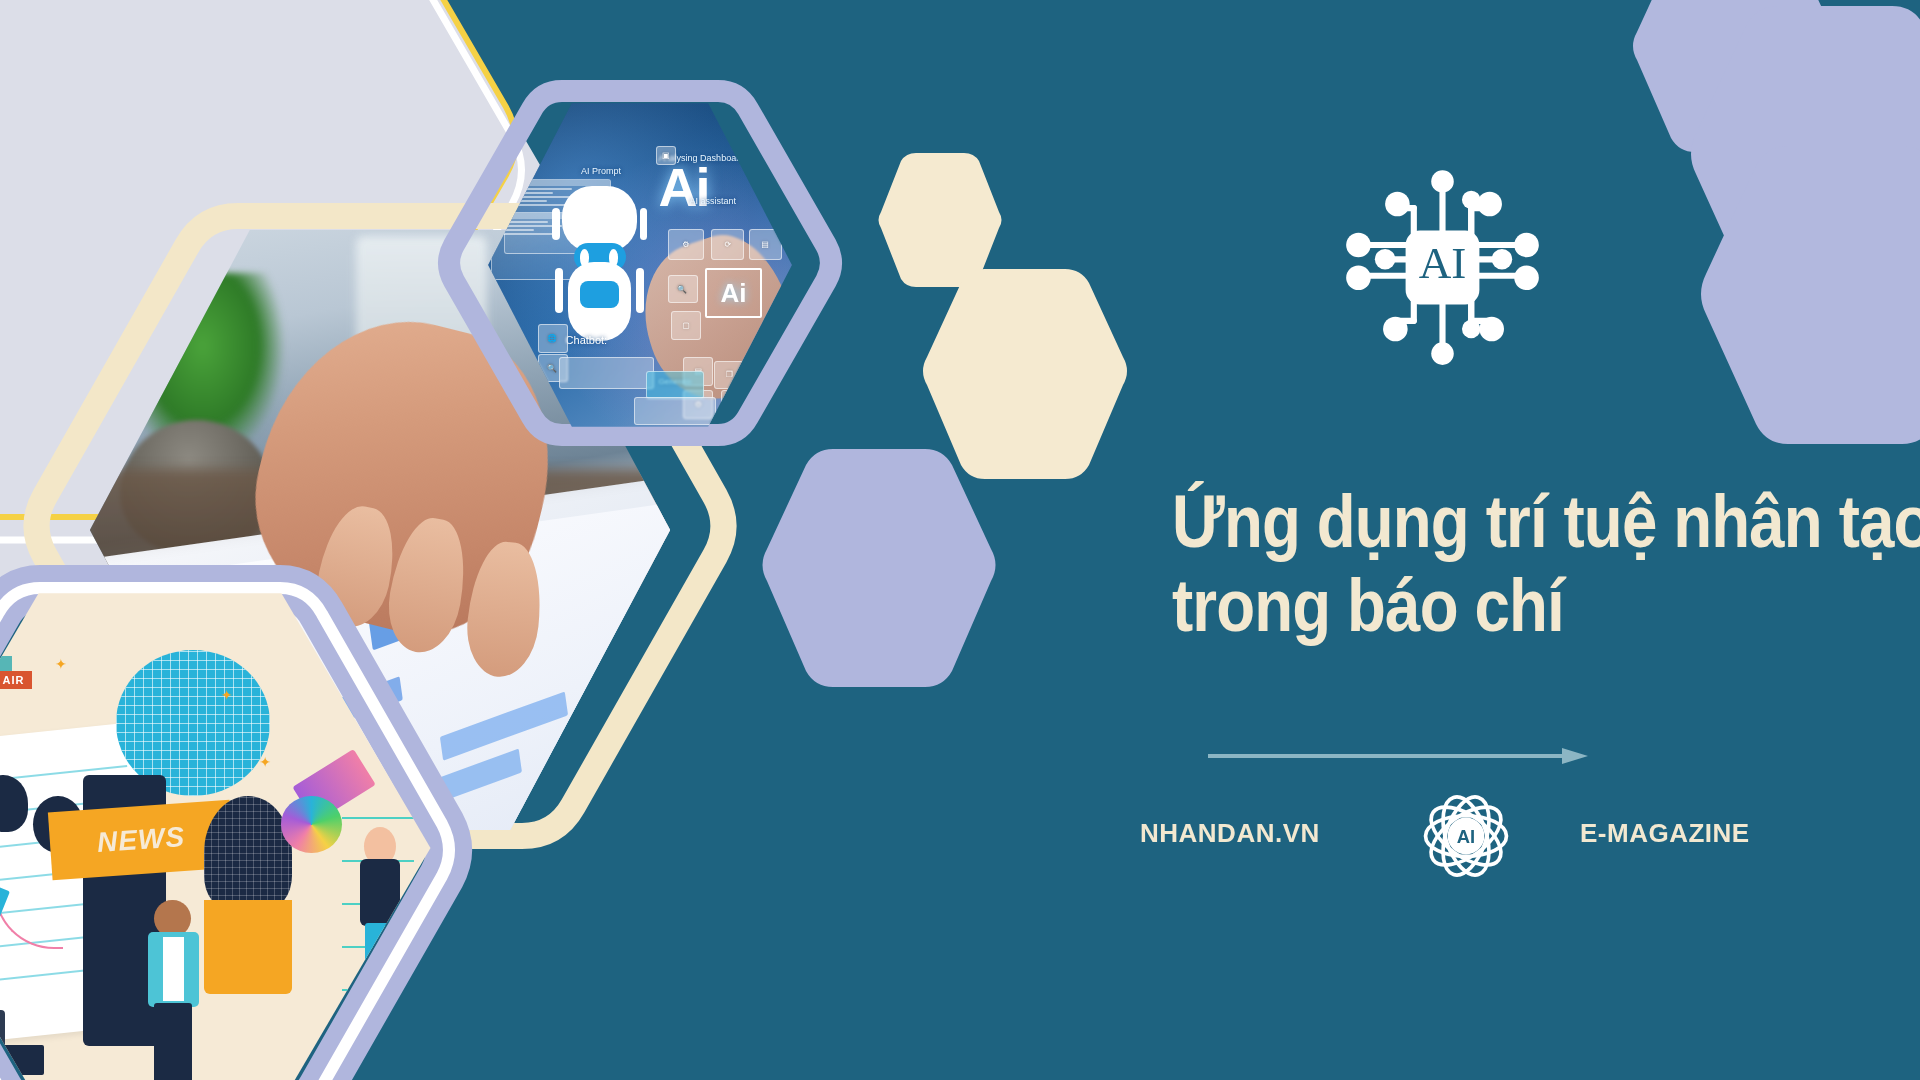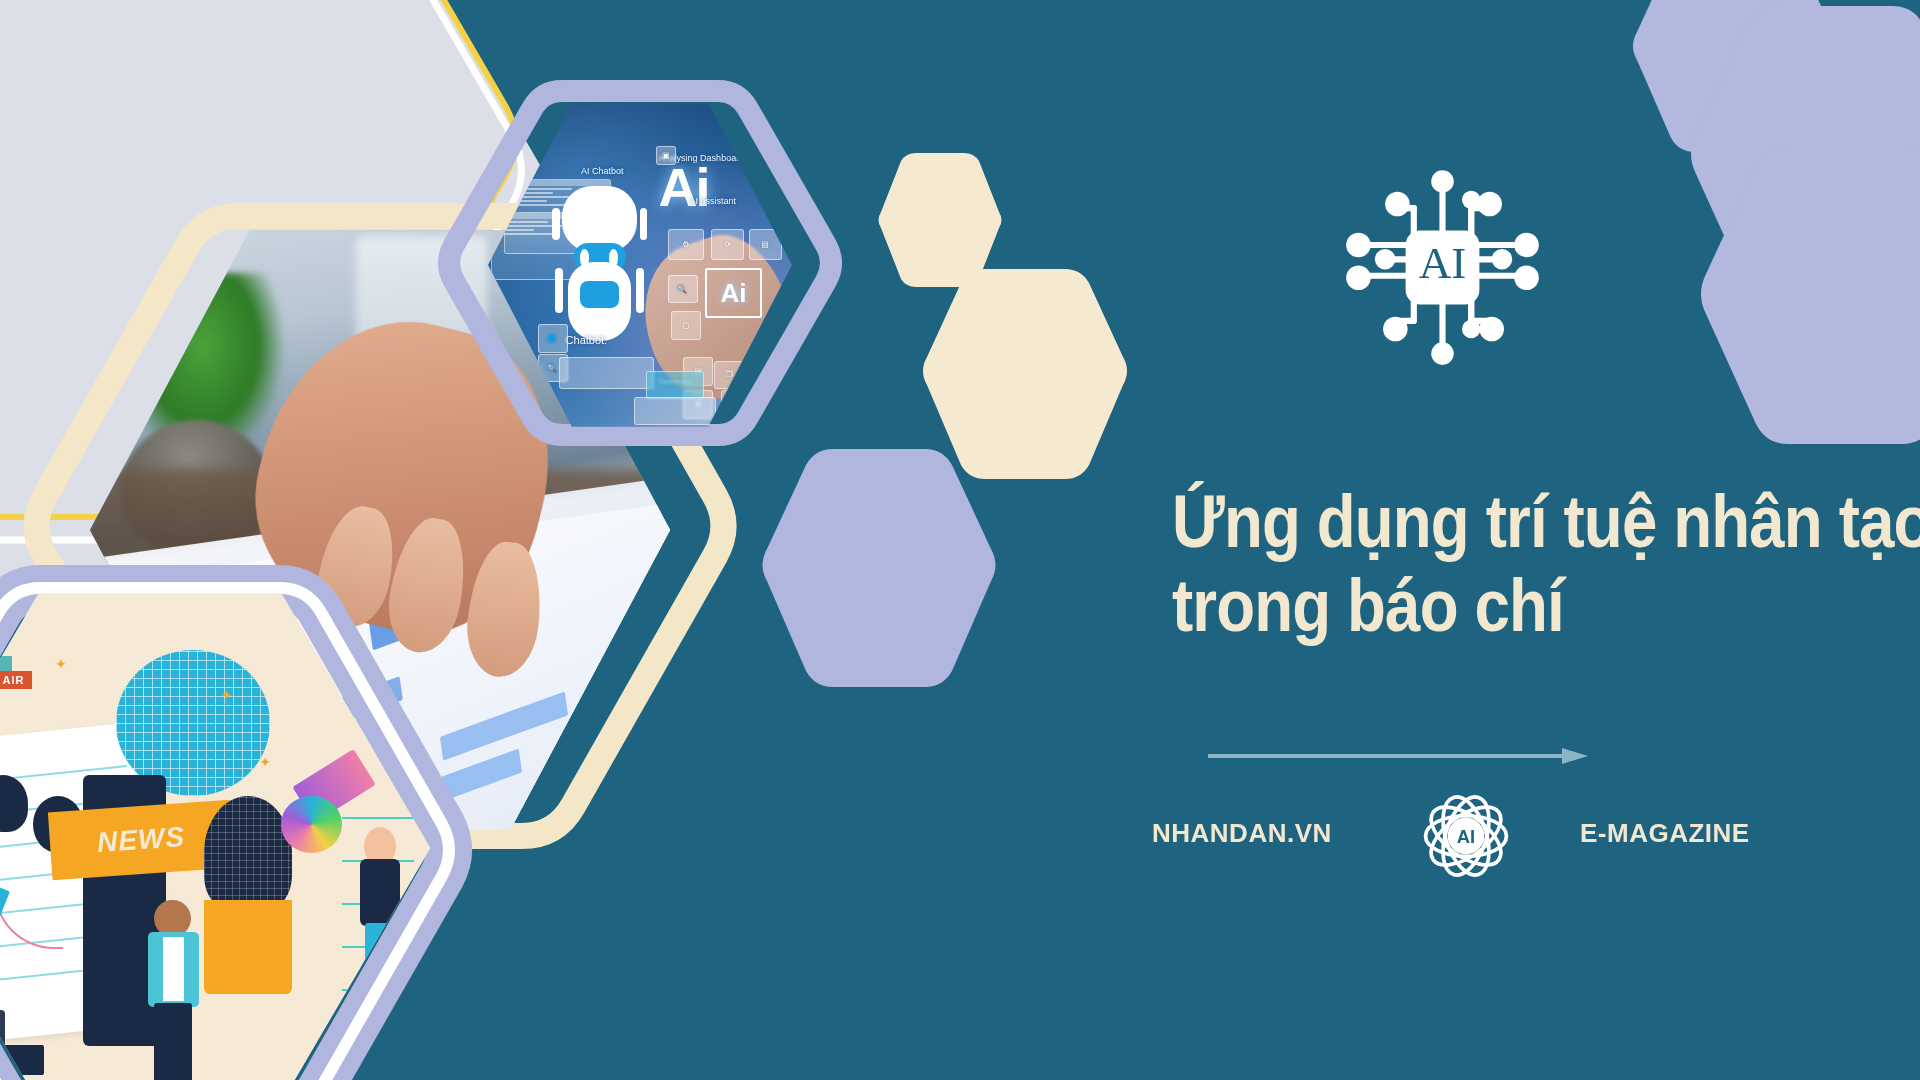--- a/index.html
+++ b/index.html
@@ -221,21 +221,21 @@
   #arrow{position:absolute;left:1208px;top:748px;width:380px;height:16px;}
 
   #footer{
     position:absolute;left:1140px;top:790px;width:700px;height:90px;
   }
   .foot-text{
     position:absolute;color:#f2e8d0;font-weight:700;font-size:26px;
     letter-spacing:.5px;top:28px;
     font-family:"Liberation Sans Narrow","Liberation Sans",sans-serif;
   }
-  #nhandan{left:12px;}
+  #nhandan{left:0;}
   #emag{left:440px;}
   #atom{position:absolute;left:280px;top:0;width:92px;height:92px;}
 </style>
 </head>
 <body>
 
 <div id="stage">
 
   <div id="left-art">
 
@@ -306,21 +306,21 @@
         <div class="eye l"></div>
           <div class="eye r"></div>
         <div class="body"></div>
         <div class="chest"></div>
         <div class="arm l"></div>
           <div class="arm r"></div>
       </div>
 
       <div class="ai-big">Ai</div>
 
-      <div class="ui-label" style="left:31%;top:20%;">AI Chatbot</div>
+      <div class="ui-label" style="left:31%;top:20%;">AI Prompt</div>
       <div class="ui-label" style="left:66%;top:29%;">AI assistant</div>
       <div class="ui-label" style="left:56%;top:16%;">Analysing Dashboard</div>
       <div class="ui-label" style="left:26%;top:71%;font-size:11px;color:#fff;">Chatbot:</div>
       <div class="ui-label" style="left:56%;top:84%;font-size:8px;">Generate</div>
 
       <div class="ai-box" style="left:71%;top:51%;width:17%;height:14%;">Ai</div>
 
       <div class="ui-chip" style="left:59%;top:39%;width:11%;height:9%;">⚙</div>
       <div class="ui-chip" style="left:73%;top:39%;width:10%;height:9%;">⟳</div>
       <div class="ui-chip" style="left:85%;top:39%;width:10%;height:9%;">▤</div>

